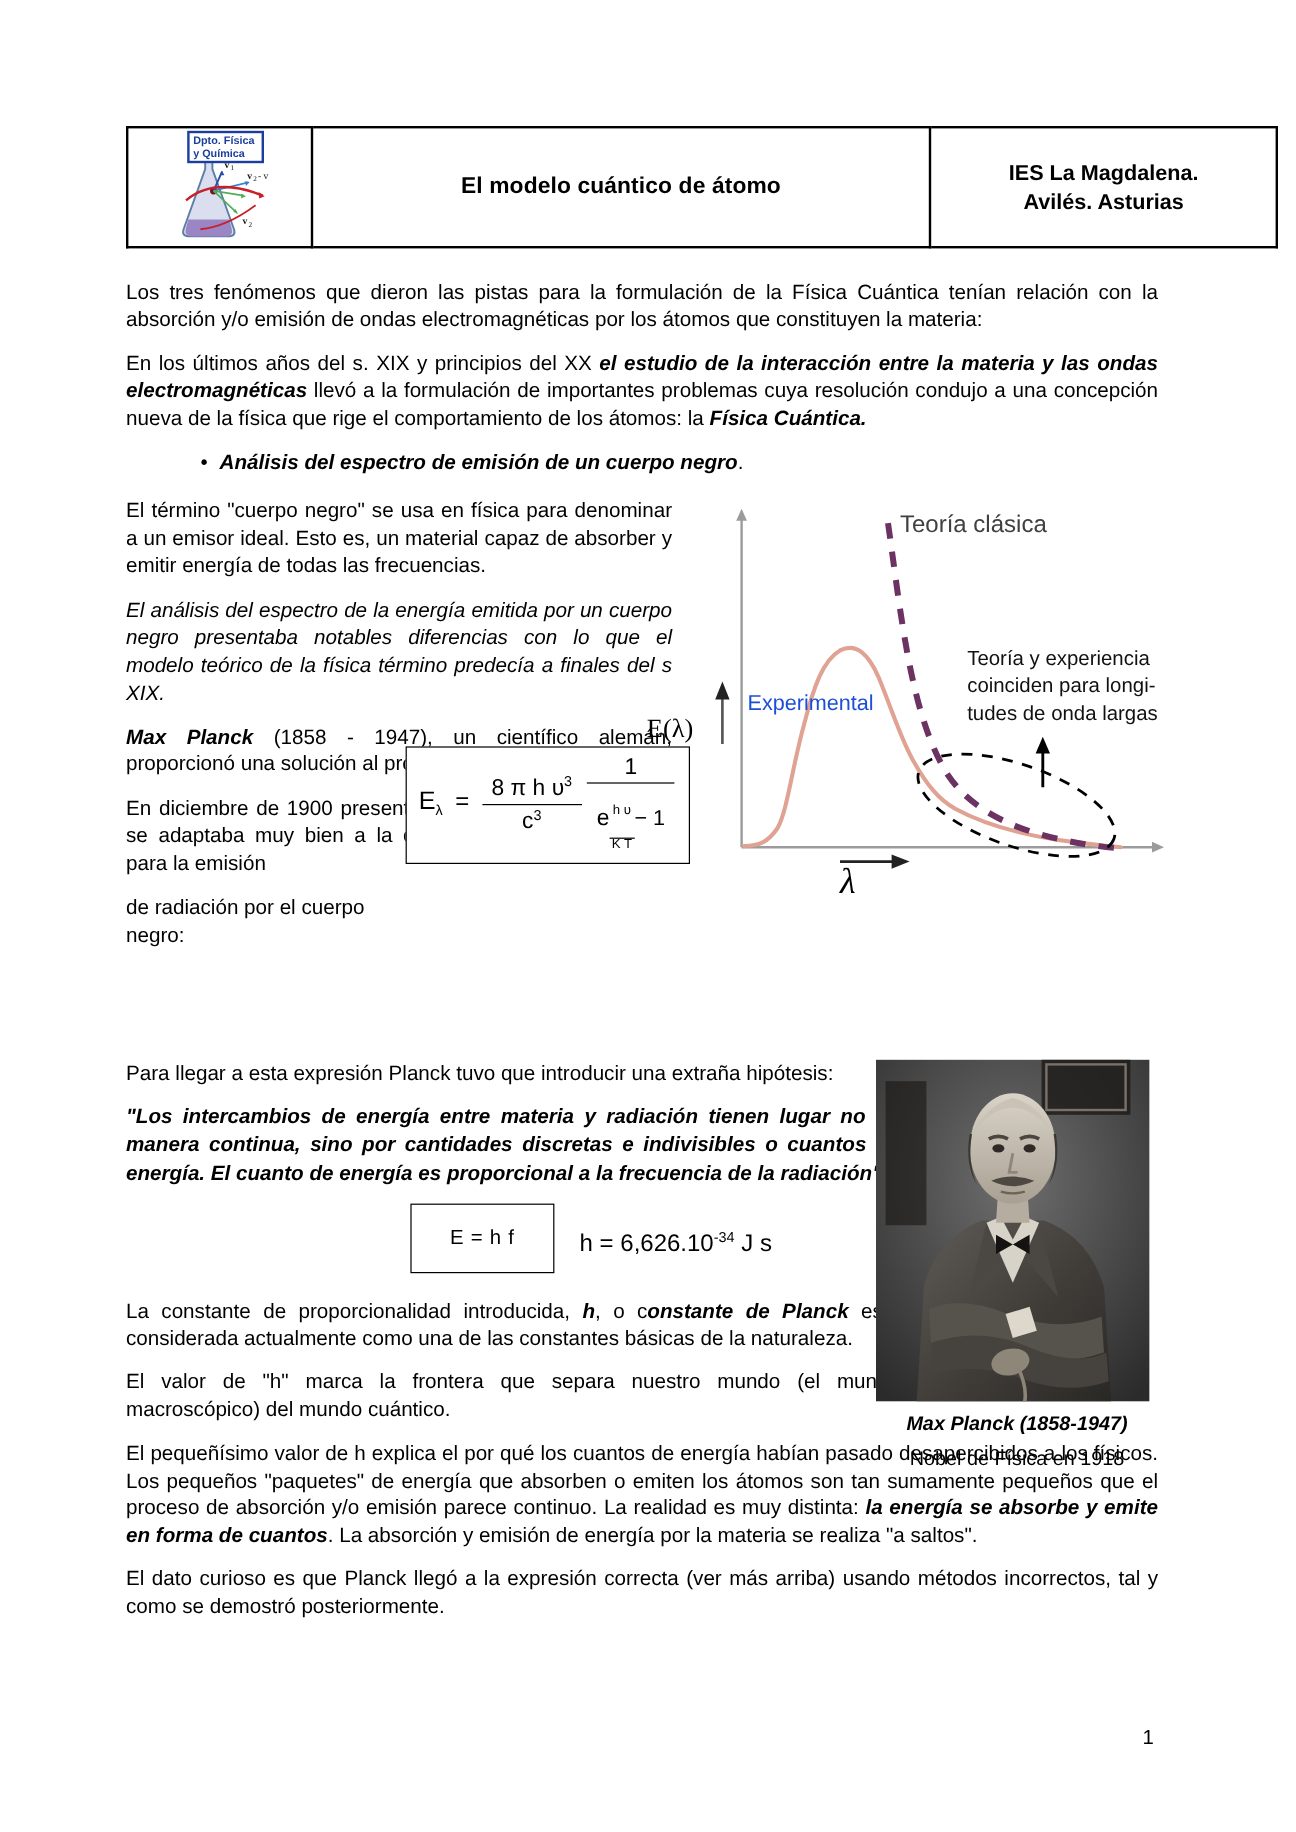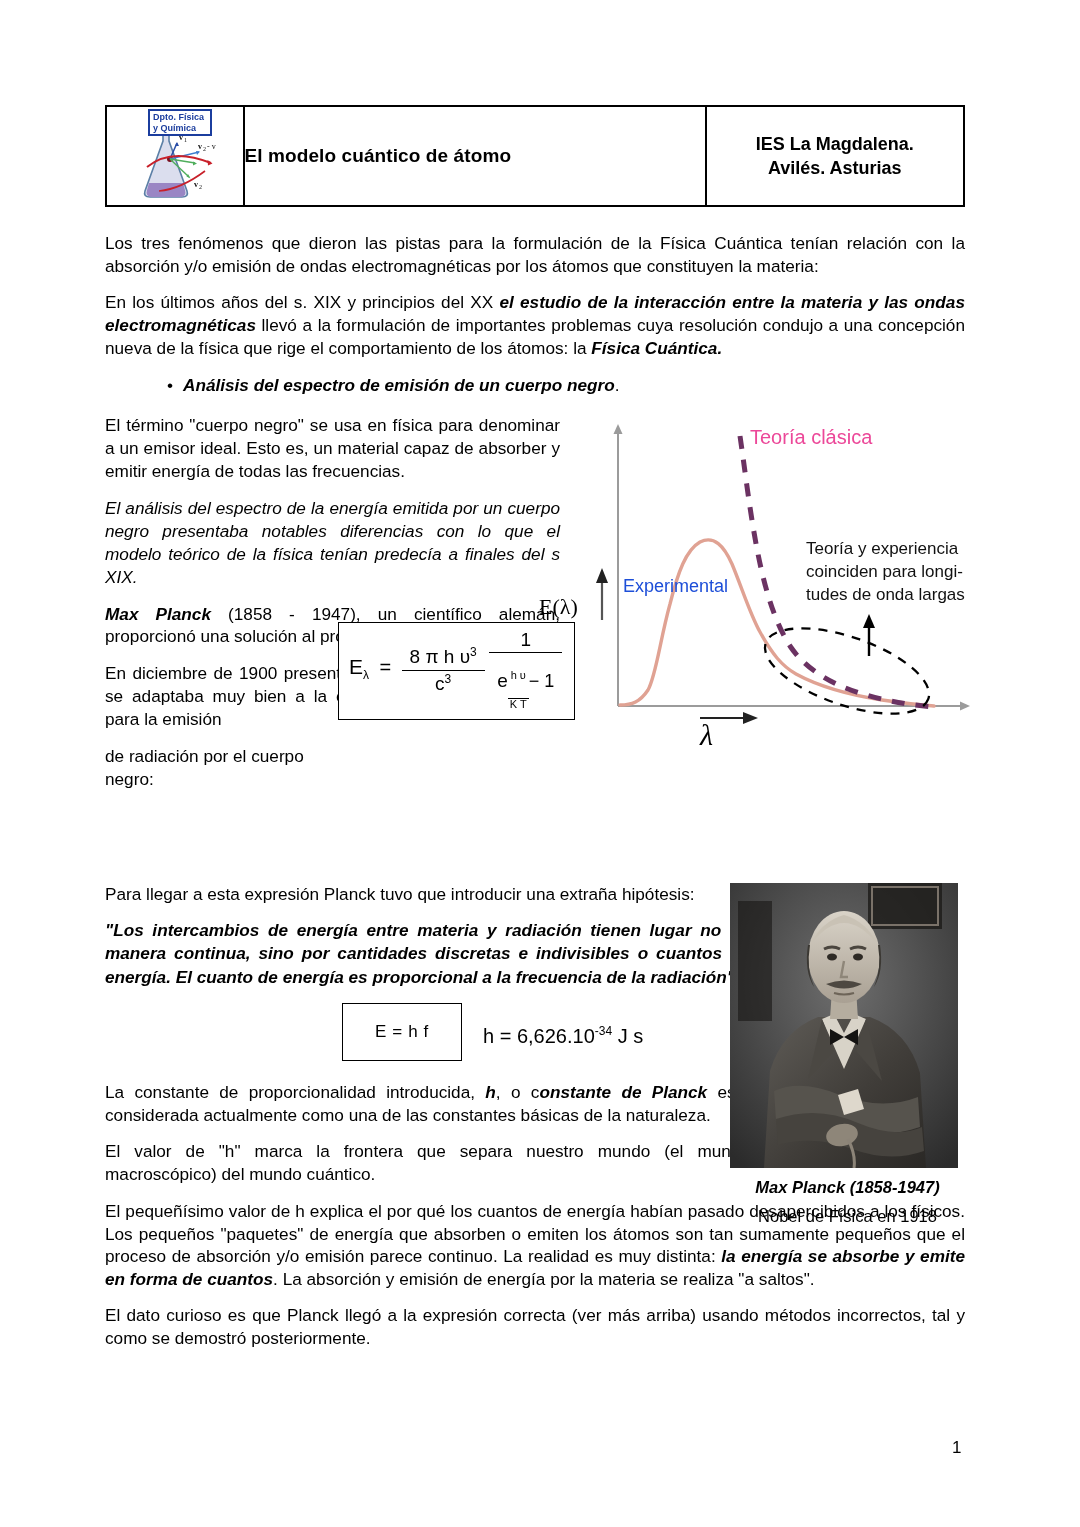--- a/index.html
+++ b/index.html
@@ -17,32 +17,32 @@
   .page {
     position: absolute;
     left: 0; top: 0;
     width: 1080px;
     height: 1527px;
     padding: 105px 105px 0 105px;
   }
 
   
   .header-table {
-    width: 860px;
+    width: 960px;
     border-collapse: collapse;
     table-layout: fixed;
   }
   .header-table td {
     border: 2px solid #000;
     vertical-align: middle;
     padding: 0;
     height: 100px;
   }
   .hcell-logo { width: 125px; text-align: center; }
-  .hcell-title { width: 420px; text-align: left; }
+  .hcell-title { width: 420px; text-align: center; }
   .hcell-school { width: 235px; text-align: center; }
 
   .doc-title {
     font-size: 19px;
     font-weight: bold;
     letter-spacing: 0.1px;
   }
   .school-name {
     font-size: 18px;
     font-weight: bold;
@@ -272,21 +272,21 @@
   <p class="para">Los tres fenómenos que dieron las pistas para la formulación de la Física Cuántica tenían relación con la absorción y/o emisión de ondas electromagnéticas por los átomos que constituyen la materia:</p>
 
   <p class="para"><span>En los últimos años del s. XIX y principios del XX </span><span class="bi">el estudio de la interacción entre la materia y las ondas electromagnéticas</span><span> llevó a la formulación de importantes problemas cuya resolución condujo a una concepción nueva de la física que rige el comportamiento de los átomos: la </span><span class="bi">Física Cuántica.</span></p>
 
   <div class="bullet-line"><span class="dot">•</span><span>Análisis del espectro de emisión de un cuerpo negro</span><span class="tail">.</span></div>
 
   <div class="mid">
 
     <div class="mid-left">
       <p>El término "cuerpo negro" se usa en física para denominar a un emisor ideal. Esto es, un material capaz de absorber y emitir energía de todas las frecuencias.</p>
-      <p class="it">El análisis del espectro de la energía emitida por un cuerpo negro presentaba notables diferencias con lo que el modelo teórico de la física tenían predecía a finales del s XIX.</p>
+      <p class="it">El análisis del espectro de la energía emitida por un cuerpo negro presentaba notables diferencias con lo que el modelo teórico de la física término predecía a finales del s XIX.</p>
       <p><span class="bi">Max Planck</span><span> (1858 - 1947), un científico alemán, proporcionó una solución al problema planteado.</span></p>
       <p>En diciembre de 1900 presentó una expresión teórica que se adaptaba muy bien a la curva experimental obtenida para la emisión</p>
       <p class="flow">de radiación por el cuerpo negro:</p>
     </div>
 
     <div class="formula-planck">
       <span class="fx" style="font-size:21px;"><span>E</span><span class="sub">λ</span></span>
       <span class="fx" style="font-size:20px; padding:0 6px;">=</span>
       <span class="frac">
         <span class="num"><span>8 π h υ</span><span class="sup">3</span></span>
@@ -328,21 +328,21 @@
       </svg>
 
       <div style="position:absolute; left:-43px; top:176px; font-family:'Liberation Serif',serif; font-size:22px;">
         <span>E(λ)</span>
       </div>
 
       <div style="position:absolute; left:118px; top:300px; font-family:'Liberation Serif',serif; font-size:30px; font-style:italic;">
         <span>λ</span>
       </div>
 
-      <div style="position:absolute; left:168px; top:8px; font-size:20px; color:#ec4899;">
+      <div style="position:absolute; left:168px; top:8px; font-size:20px; color:#404040;">
         <span>Teoría clásica</span>
       </div>
 
       <div style="position:absolute; left:41px; top:158px; font-size:18px; color:#1d4ed8;">
         <span>Experimental</span>
       </div>
 
       <div style="position:absolute; left:224px; top:120px; font-size:17px; line-height:1.35; color:#111; width:180px;">
         <span>Teoría y experiencia</span><br>
         <span>coinciden para longi-</span><br>

